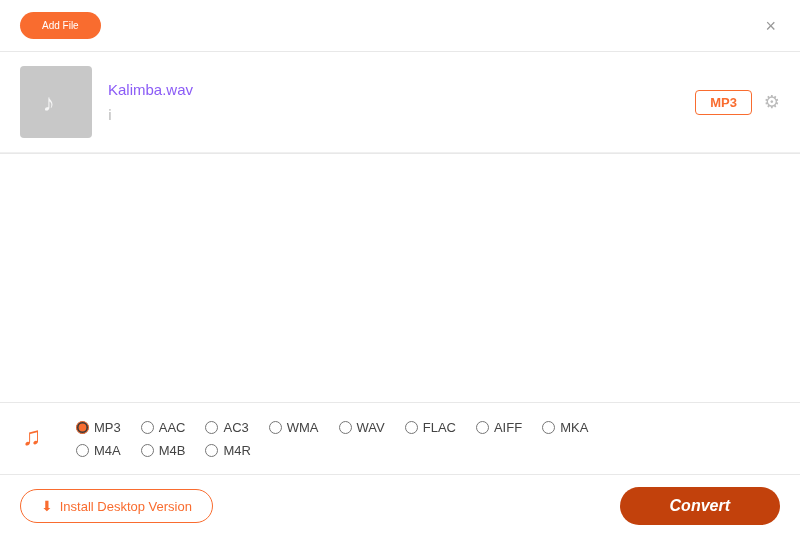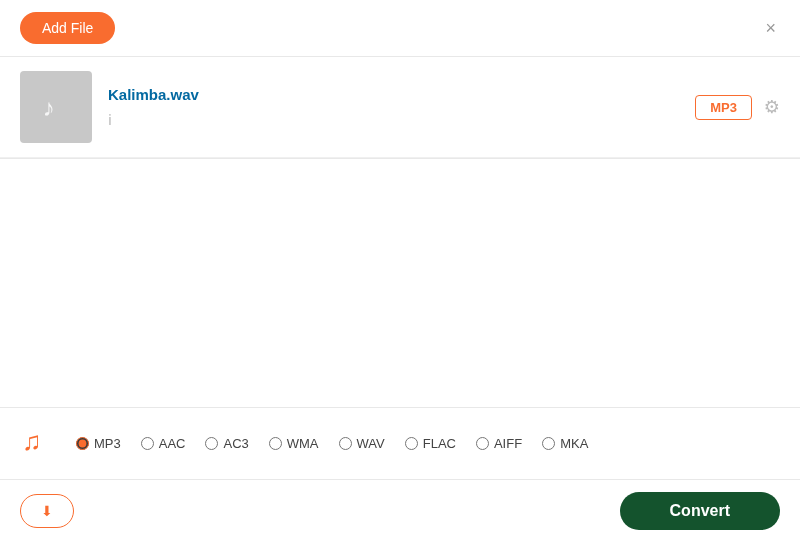--- a/index.html
+++ b/index.html
@@ -20,21 +20,21 @@
       padding: 12px 20px;
       border-bottom: 1px solid #e8e8e8;
     }
 
     .add-file-btn {
       background: #f96c2f;
       color: #fff;
       border: none;
       border-radius: 20px;
       padding: 8px 22px;
-      font-size: 14px;
+      font-size: 10px;
       cursor: pointer;
       font-weight: 500;
     }
 
     .close-btn {
       background: none;
       border: none;
       cursor: pointer;
       color: #999;
       font-size: 18px;
@@ -60,22 +60,22 @@
       flex-shrink: 0;
       margin-right: 16px;
     }
 
     .file-info {
       flex: 1;
     }
 
     .file-name {
       font-size: 15px;
-      color: #0369a1;
-      font-weight: 700;
+      color: #8b5cf6;
+      font-weight: 400;
       margin-bottom: 6px;
     }
 
     .info-icon {
       color: #bbb;
       font-size: 15px;
       cursor: pointer;
     }
 
     .file-actions {
@@ -182,28 +182,29 @@
       align-items: center;
       gap: 7px;
       font-weight: 500;
     }
 
     .download-icon {
       font-size: 14px;
     }
 
     .convert-btn {
-      background: #14532d;
+      background: #c2410c;
       color: #fff;
       border: none;
       border-radius: 24px;
       padding: 10px 50px;
       font-size: 16px;
       font-weight: 600;
       cursor: pointer;
+      font-style: italic;
     }
 
     
     .music-svg {
       width: 40px;
       height: 40px;
       opacity: 0.85;
     }
   </style>
 </head>
@@ -270,23 +271,38 @@
         </label>
         <label class="format-option">
           <input type="radio" name="format" value="flac" style="">
           <span>AIFF</span>
         </label>
         <label class="format-option">
           <input type="radio" name="format" value="mka" style="">
           <span>MKA</span>
         </label>
       </div>
+      <div class="format-row">
+        <label class="format-option">
+          <input type="radio" name="format" value="m4a" style="">
+          <span>M4A</span>
+        </label>
+        <label class="format-option">
+          <input type="radio" name="format" value="m4b" style="">
+          <span>M4B</span>
+        </label>
+        <label class="format-option">
+          <input type="radio" name="format" value="m4r" style="">
+          <span>M4R</span>
+        </label>
+      </div>
     </div>
   </div>
 
   <div class="footer-bar">
     <button class="install-btn">
       <span class="download-icon">⬇</span>
+      <span>Install Desktop Version</span>
     </button>
     <button class="convert-btn">Convert</button>
   </div>
 
 </div>
 
 </body></html>

